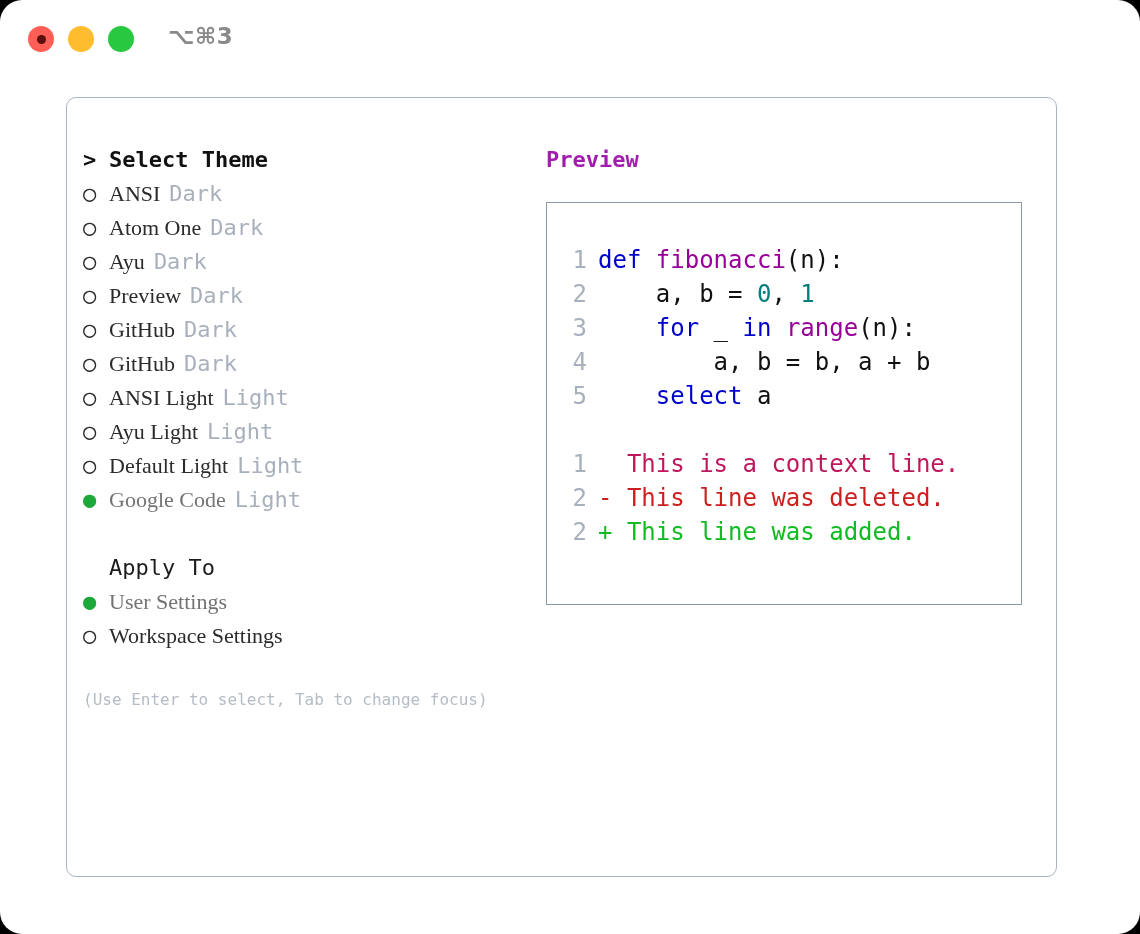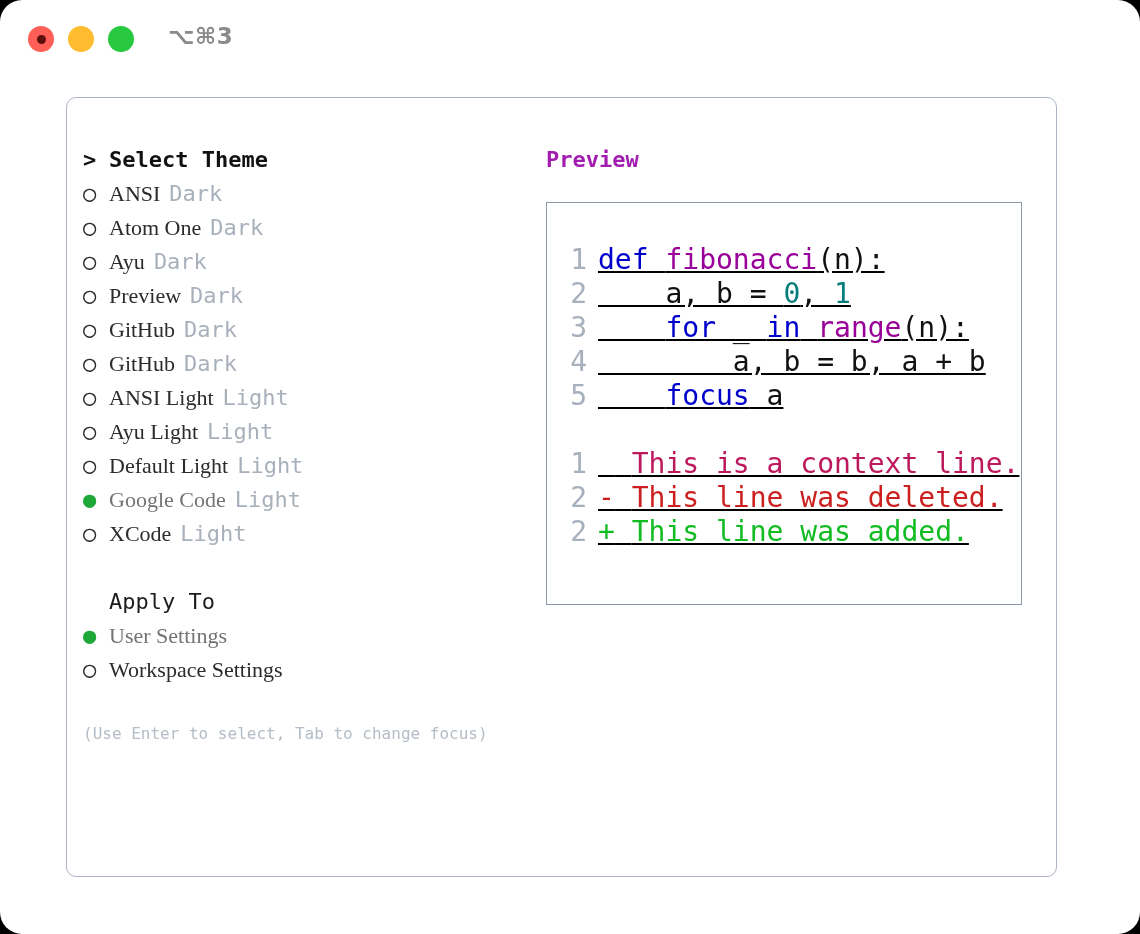--- a/index.html
+++ b/index.html
@@ -149,25 +149,24 @@
   .preview-box {
     margin-top: 25px;
     width: 476px;
     height: 403px;
     border: 1.5px solid #8c98a8;
     background: #ffffff;
     box-sizing: border-box;
     padding: 40px 0 0 14px;
   }
   .code-line {
-    font-size: 28px;
+    font-size: 24px;
     line-height: 34px;
     white-space: pre;
     height: 34px;
-    text-decoration: underline;
   }
   .ln {
     display: inline-block;
     width: 26px;
     text-align: right;
     color: #a7b0bd;
     margin-right: 11px;
   }
   .tok-kw   { color: #0000cc; }
   .tok-fn   { color: #990099; }
@@ -236,23 +235,20 @@
 
         <div class="row">
           <span class="marker">○</span><span class="item-name">Default Light</span><span class="item-tag">Light</span>
         </div>
 
 
         <div class="row">
           <span class="marker sel">●</span><span class="item-name sel">Google Code</span><span class="item-tag">Light</span>
         </div>
 
-        <div class="row">
-          <span class="marker">○</span><span class="item-name">XCode</span><span class="item-tag">Light</span>
-        </div>
 
       </div>
 
       <div class="spacer"></div>
 
       <div class="row section-head">
         <span class="marker blank">○</span><span>Apply To</span>
       </div>
 
       <div>
@@ -274,21 +270,21 @@
 
         <div>
           <div class="code-line"><span class="ln">1</span><span class="tok-kw">def </span><span class="tok-fn">fibonacci</span><span class="tok-txt">(n):</span></div>
 
           <div class="code-line"><span class="ln">2</span><span class="tok-txt">    a, b = </span><span class="tok-num">0</span><span class="tok-txt">, </span><span class="tok-num">1</span></div>
 
           <div class="code-line"><span class="ln">3</span><span class="tok-txt">    </span><span class="tok-kw">for</span><span class="tok-txt"> _ </span><span class="tok-kw">in</span><span class="tok-txt"> </span><span class="tok-fn">range</span><span class="tok-txt">(n):</span></div>
 
           <div class="code-line"><span class="ln">4</span><span class="tok-txt">        a, b = b, a + b</span></div>
 
-          <div class="code-line"><span class="ln">5</span><span class="tok-txt">    </span><span class="tok-kw">focus</span><span class="tok-txt"> a</span></div>
+          <div class="code-line"><span class="ln">5</span><span class="tok-txt">    </span><span class="tok-kw">select</span><span class="tok-txt"> a</span></div>
         </div>
 
         <div class="diff-gap"></div>
 
         <div>
           <div class="code-line"><span class="ln">1</span><span class="tok-ctx"> </span><span class="tok-ctx"> <span>This is a context line.</span></span></div>
 
           <div class="code-line"><span class="ln">2</span><span class="tok-del">-</span><span class="tok-del"> <span>This line was deleted.</span></span></div>
 
           <div class="code-line"><span class="ln">2</span><span class="tok-add">+</span><span class="tok-add"> <span>This line was added.</span></span></div>

